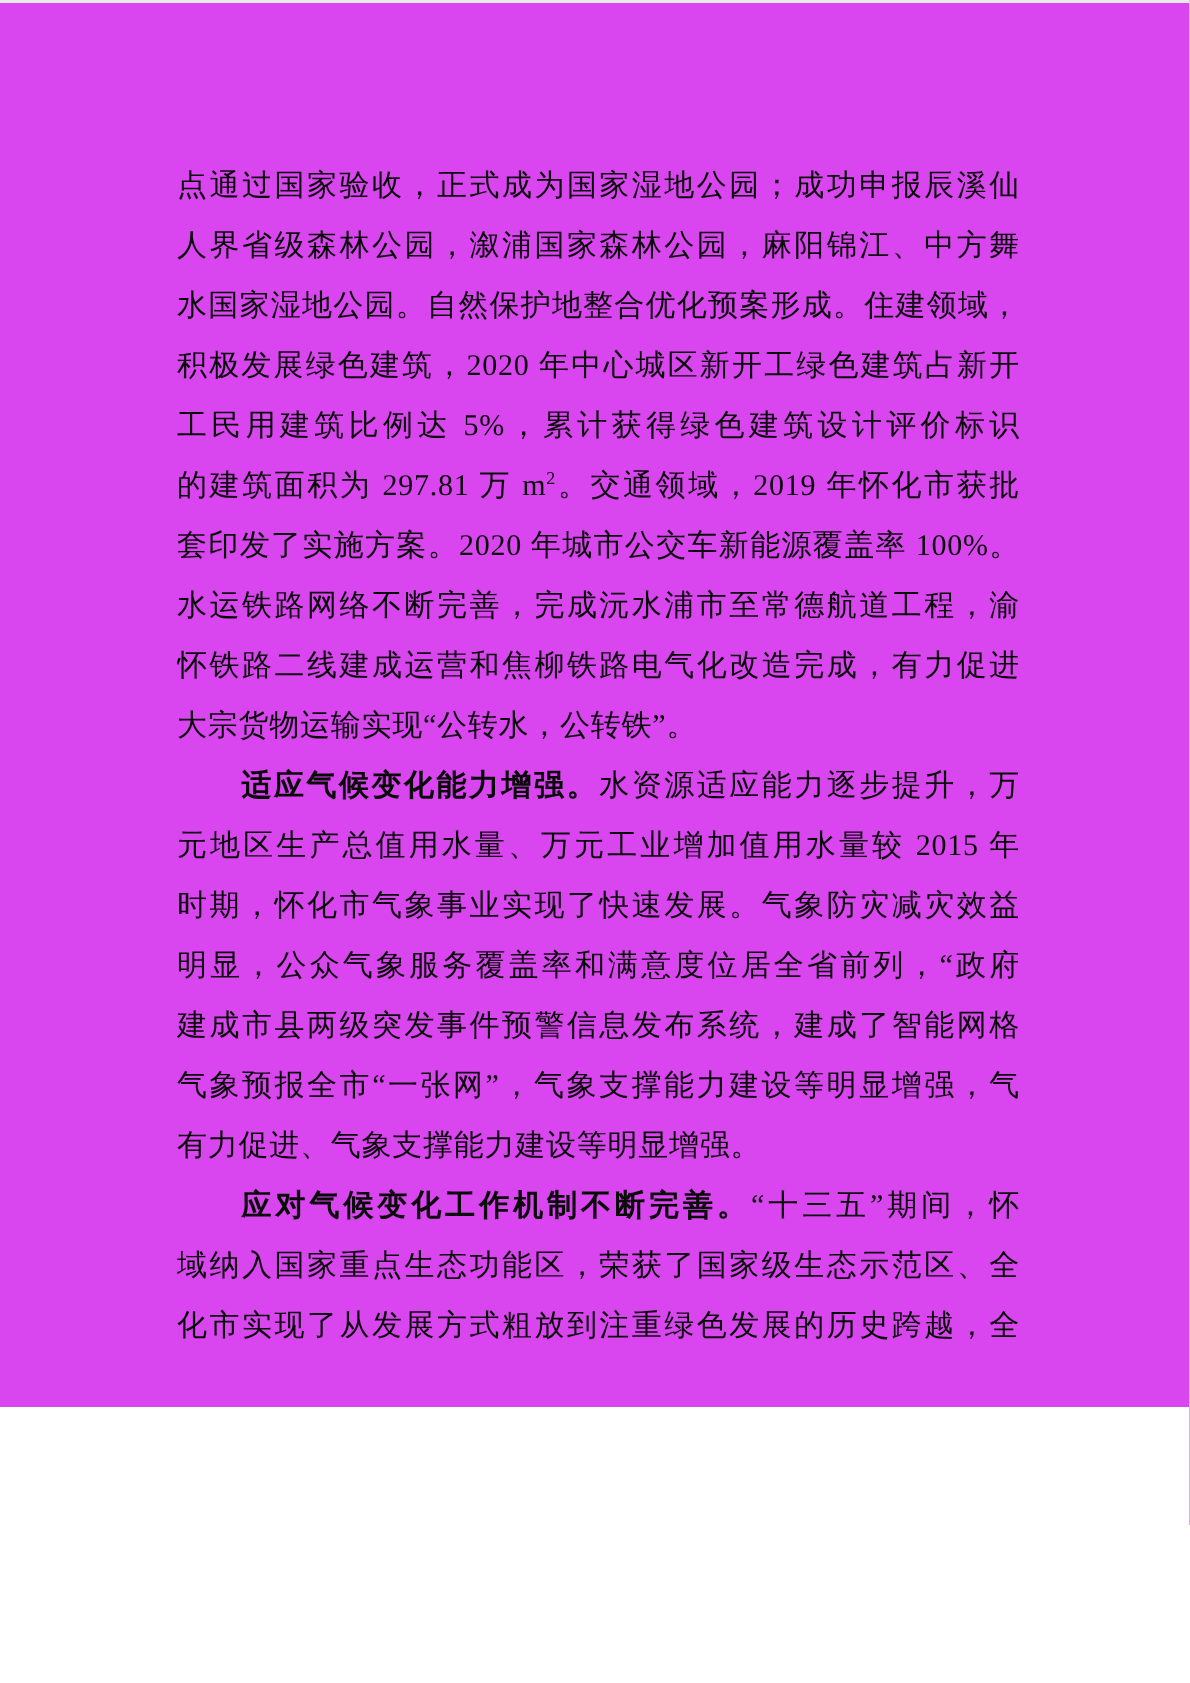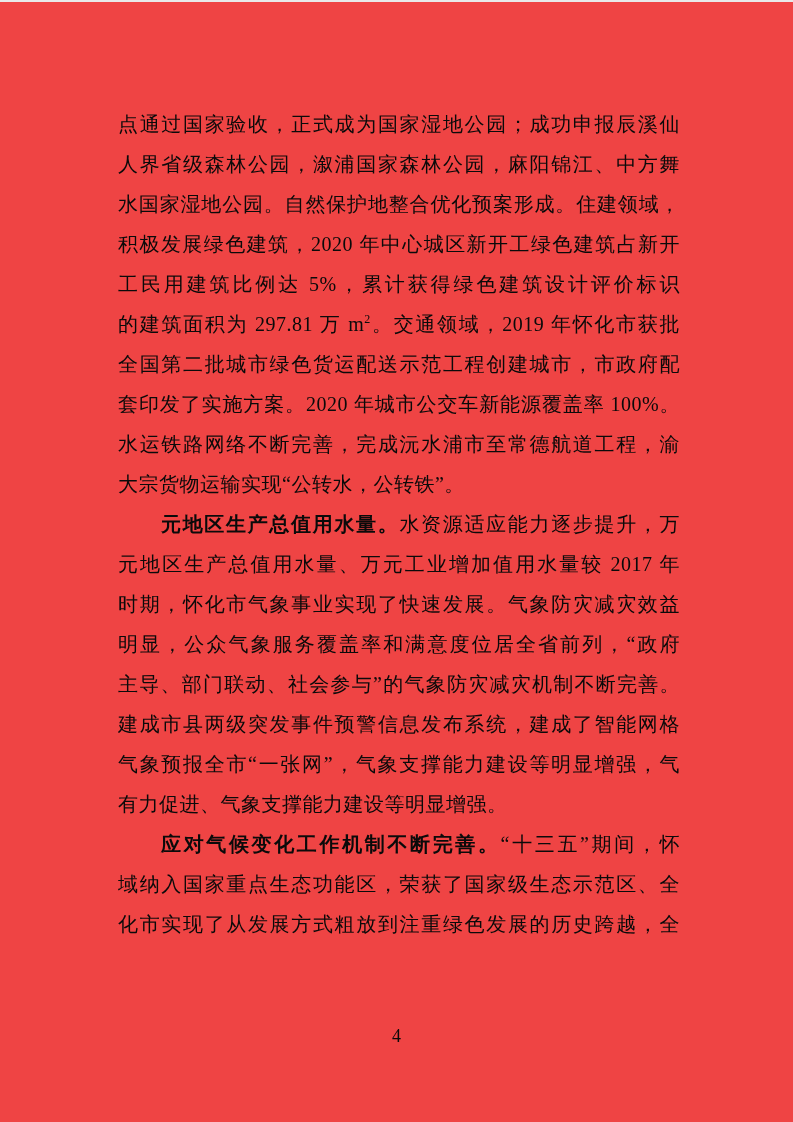--- a/index.html
+++ b/index.html
@@ -3,22 +3,22 @@
 <meta charset="utf-8">
 <style>
   html, body {
     margin: 0;
     padding: 0;
     background: #ffffff;
   }
   .page {
     position: relative;
     width: 793px;
-    height: 1122px;
-    background: #ef4444;
+    height: 938px;
+    background: #d946ef;
     overflow: hidden;
     font-family: "Liberation Serif", "DejaVu Serif", serif;
     color: #0a0a0a;
   }
   .page-top-edge {
     position: absolute;
     top: 0; left: 0;
     width: 793px;
     height: 2px;
     background: #e9e9e9;
@@ -72,29 +72,28 @@
 
 <div class="page">
   <div class="page-top-edge"></div>
   <div class="body-text">
       <div class="line"><span>点通过国家验收，正式成为国家湿地公园；成功申报辰溪仙</span></div>
       <div class="line"><span>人界省级森林公园，溆浦国家森林公园，麻阳锦江、中方舞</span></div>
       <div class="line"><span>水国家湿地公园。自然保护地整合优化预案形成。住建领域，</span></div>
       <div class="line"><span>积极发展绿色建筑，2020 年中心城区新开工绿色建筑占新开</span></div>
       <div class="line"><span>工民用建筑比例达 5%，累计获得绿色建筑设计评价标识</span></div>
       <div class="line"><span>的建筑面积为 297.81 万 m</span><sup>2</sup><span>。交通领域，2019 年怀化市获批</span></div>
-      <div class="line"><span>全国第二批城市绿色货运配送示范工程创建城市，市政府配</span></div>
       <div class="line"><span>套印发了实施方案。2020 年城市公交车新能源覆盖率 100%。</span></div>
       <div class="line"><span>水运铁路网络不断完善，完成沅水浦市至常德航道工程，渝</span></div>
+      <div class="line"><span>怀铁路二线建成运营和焦柳铁路电气化改造完成，有力促进</span></div>
       <div class="line last"><span>大宗货物运输实现“公转水，公转铁”。</span></div>
-      <div class="line indent"><span class="bold">元地区生产总值用水量。</span><span>水资源适应能力逐步提升，万</span></div>
-      <div class="line"><span>元地区生产总值用水量、万元工业增加值用水量较 2017 年</span></div>
+      <div class="line indent"><span class="bold">适应气候变化能力增强。</span><span>水资源适应能力逐步提升，万</span></div>
+      <div class="line"><span>元地区生产总值用水量、万元工业增加值用水量较 2015 年</span></div>
       <div class="line"><span>时期，怀化市气象事业实现了快速发展。气象防灾减灾效益</span></div>
       <div class="line"><span>明显，公众气象服务覆盖率和满意度位居全省前列，“政府</span></div>
-      <div class="line"><span>主导、部门联动、社会参与”的气象防灾减灾机制不断完善。</span></div>
       <div class="line"><span>建成市县两级突发事件预警信息发布系统，建成了智能网格</span></div>
       <div class="line"><span>气象预报全市“一张网”，气象支撑能力建设等明显增强，气</span></div>
       <div class="line last"><span>有力促进、气象支撑能力建设等明显增强。</span></div>
       <div class="line indent"><span class="bold">应对气候变化工作机制不断完善。</span><span>“十三五”期间，怀</span></div>
       <div class="line"><span>域纳入国家重点生态功能区，荣获了国家级生态示范区、全</span></div>
       <div class="line"><span>化市实现了从发展方式粗放到注重绿色发展的历史跨越，全</span></div>
     </div>
   <div class="page-number">4</div>
 </div>
 

